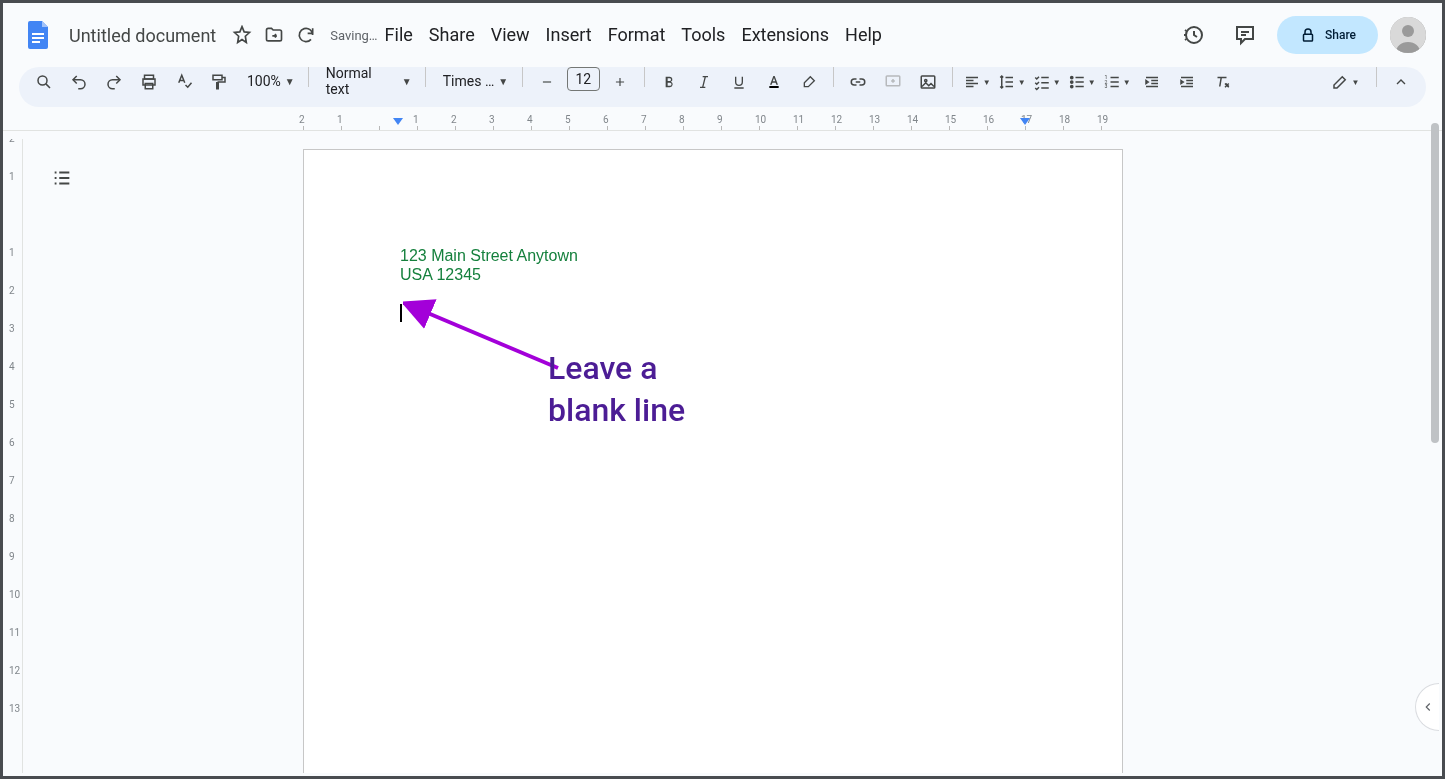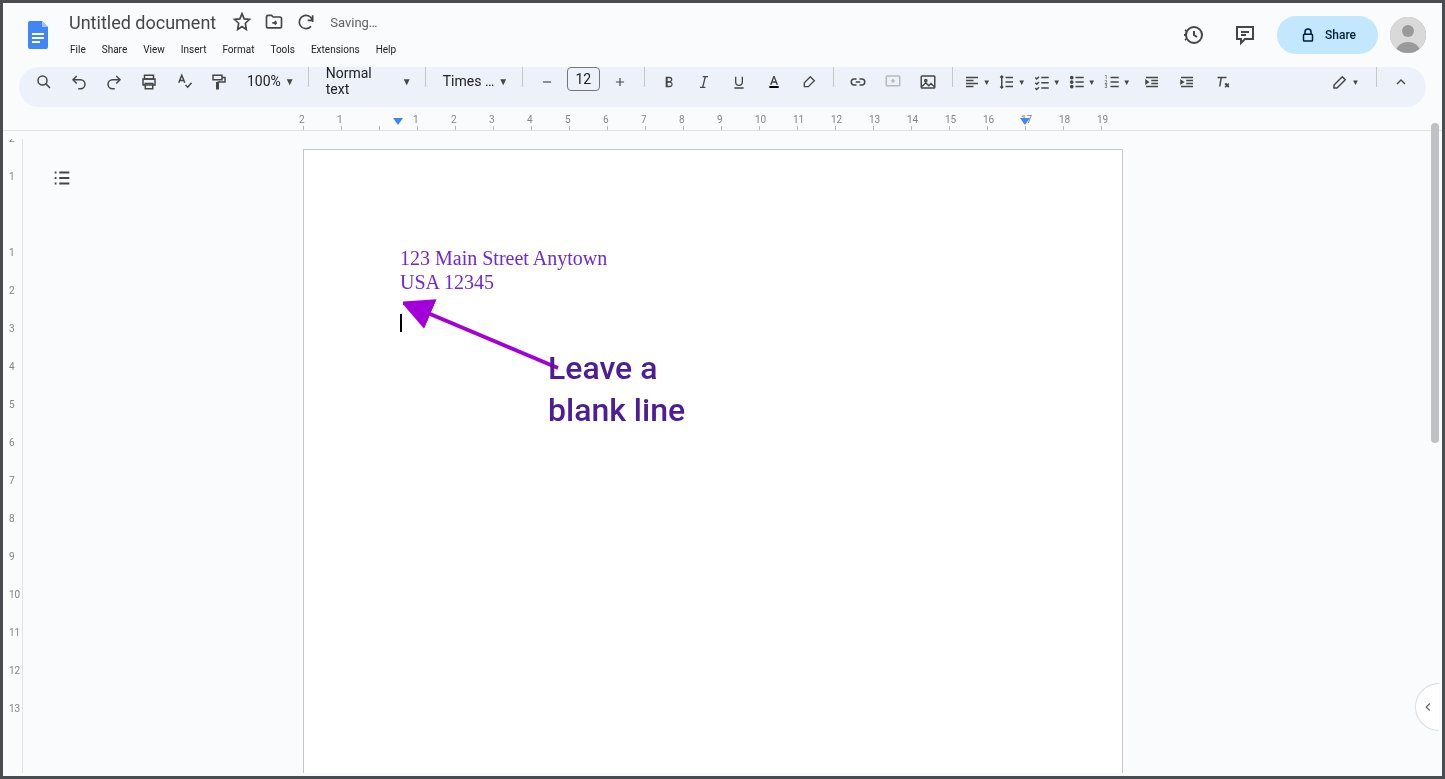--- a/index.html
+++ b/index.html
@@ -1,26 +1,26 @@
 <!DOCTYPE html>
 <html><head>
 <meta charset="utf-8">
 <style>
 * { margin: 0; padding: 0; box-sizing: border-box; font-family: 'Google Sans', Roboto, Arial, sans-serif; }
 body { background: #f9fbfd; overflow: hidden; width: 1445px; height: 779px; position: relative; border: 3px solid #494c50; }
 
 .titlebar { height: 64px; display: flex; align-items: center; padding: 0 16px; }
 .logo { width: 40px; height: 40px; display: flex; align-items: center; justify-content: center; margin-right: 4px; }
-.title-area { flex: 1; display: flex; flex-direction: column; }
+.title-area { flex: 1; display: flex; flex-direction: row; }
 .title-row { display: flex; align-items: center; gap: 8px; height: 28px; }
 .doc-title { font-size: 18px; color: #444746; padding: 2px 6px; }
 .title-icon { width: 24px; height: 24px; display: flex; align-items: center; justify-content: center; color: #444746; cursor: pointer; }
 .saving-text { font-size: 13px; color: #5f6368; margin-left: 4px; }
 .menubar { display: flex; gap: 2px; height: 26px; align-items: center; }
-.menu-item { font-size: 10px; color: #202124; padding: 4px 7px; border-radius: 4px; cursor: pointer; }
+.menu-item { font-size: 18px; color: #202124; padding: 4px 7px; border-radius: 4px; cursor: pointer; }
 .titlebar-right { display: flex; align-items: center; gap: 12px; }
 .right-icon { width: 40px; height: 40px; display: flex; align-items: center; justify-content: center; border-radius: 50%; color: #444746; cursor: pointer; }
 .share-btn { display: flex; align-items: center; gap: 8px; background: #c2e7ff; color: #001d35; font-size: 12px; font-weight: 500; padding: 10px 22px; border-radius: 40px; cursor: pointer; }
 .avatar { width: 36px; height: 36px; border-radius: 50%; background: linear-gradient(135deg,#b8b8b8,#888); display:flex;align-items:center;justify-content:center;font-size:18px;color:#fff; overflow:hidden; }
 
 .toolbar-wrap { padding: 0 16px 0 16px; }
 .toolbar { background: #edf2fa; border-radius: 24px; height: 40px; display: flex; align-items: flex-start; padding: 0 10px; gap: 5px; }
 .tb-btn { width: 30px; height: 30px; display: flex; align-items: center; justify-content: center; border-radius: 4px; color: #444746; cursor: pointer; }
 .tb-sep { width: 1px; height: 20px; background: #c7c7c7; margin: 0 4px; }
 .tb-dropdown { display: flex; align-items: center; height: 28px; padding: 0 4px 0 8px; gap: 4px; font-size: 14px; color: #202124; cursor: pointer; border-radius: 4px; }
@@ -34,21 +34,21 @@
 .ruler-unit::before { content: ''; position: absolute; left: 0; top: 11px; width: 1px; height: 5px; background: #b8b8b8; }
 .ruler-unit span { position: absolute; top: -1px; left: -4px; }
 .ruler-margin-marker { position: absolute; top: 3px; width: 0; height: 0; border-left: 5px solid transparent; border-right: 5px solid transparent; border-top: 7px solid #4285f4; }
 
 .ruler-v { position: absolute; left: 4px; top: 140px; width: 16px; bottom: 0; background: #f9fbfd; border-right: 1px solid #e1e3e1; }
 .ruler-v-unit { height: 38px; position: relative; font-size: 10px; color: #80868b; }
 .ruler-v-unit span { position: absolute; left: 2px; top: -6px; }
 
 .workspace { position: absolute; left: 3px; right: 6px; top: 136px; bottom: 3px; overflow: auto; background: #f9fbfd; }
 .page { position: absolute; left: 297px; top: 10px; width: 820px; height: 1050px; background: #fff; border: 1px solid #c7c7c7; padding: 96px 96px; }
-.doc-text { font-family: Liberation Serif, serif; font-size: 20px; color: #6d28d9; line-height: 1.2; }
+.doc-text { font-family: Liberation Sans, sans-serif; font-size: 16px; color: #15803d; line-height: 1.2; }
 .cursor-blink { display: inline-block; width: 1.5px; height: 18px; background: #000; vertical-align: text-bottom; animation: blink 1s step-end infinite; margin-top: 20px; }
 @keyframes blink { 50% { opacity: 0; } }
 
 .outline-btn { position: absolute; left: 42px; top: 158px; width: 34px; height: 34px; border-radius: 50%; display: flex; align-items: center; justify-content: center; color: #444746; cursor: pointer; }
 
 .annotation { position: absolute; pointer-events: none; }
 .anno-text { font-family: 'Comic Sans MS', cursive; font-size: 32px; color: #4c1d95; line-height: 1.3; font-weight: 500; }
 
 .side-toggle { position: absolute; right: 3px; bottom: 45px; width: 24px; height: 48px; background: #fff; border: 1px solid #dadce0; border-right: none; border-radius: 24px 0 0 24px; display: flex; align-items: center; justify-content: center; color: #5f6368; cursor: pointer; }
 

